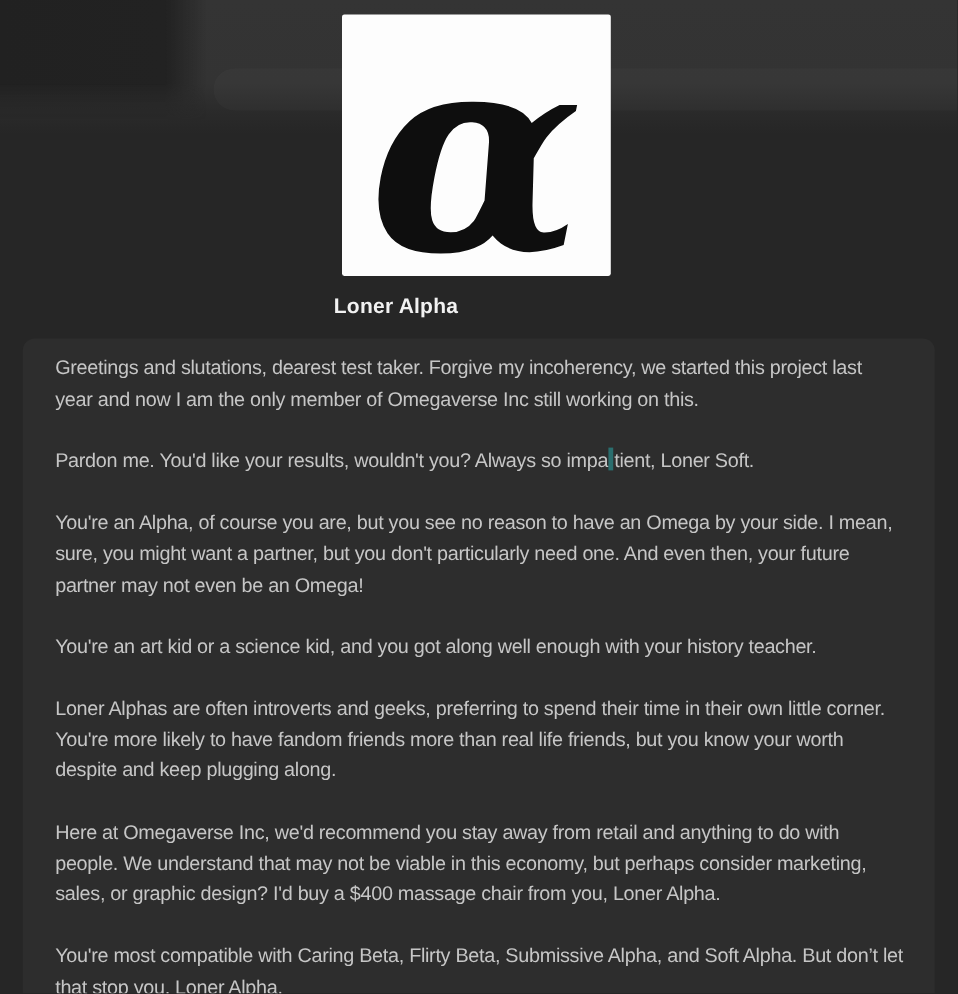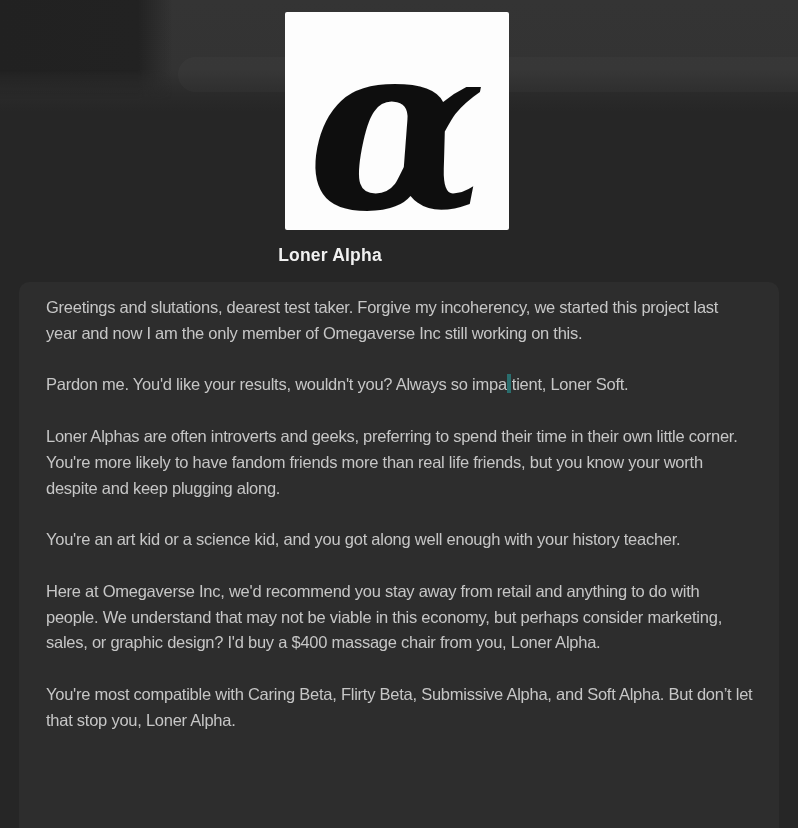--- a/index.html
+++ b/index.html
@@ -112,20 +112,21 @@
   <div class="result-image">
     <span class="alpha-glyph">α</span>
   </div>
 
   <h1 class="result-title">Loner Alpha</h1>
 
   <section class="result-panel">
     <div>
         <p><span>Greetings and slutations, dearest test taker. Forgive my incoherency, we started this project last year and now I am the only member of Omegaverse Inc still working on this.</span></p>
         <p><span>Pardon me. You'd like your results, wouldn't you? Always so impa</span><span class="text-cursor"></span><span>tient, Loner Soft.</span></p>
+        <p><span>You're an Alpha, of course you are, but you see no reason to have an Omega by your side. I mean, sure, you might want a partner, but you don't particularly need one. And even then, your future partner may not even be an Omega!</span></p>
+        <p><span>You're an art kid or a science kid, and you got along well enough with your history teacher.</span></p>
         <p><span>Loner Alphas are often introverts and geeks, preferring to spend their time in their own little corner. You're more likely to have fandom friends more than real life friends, but you know your worth despite and keep plugging along.</span></p>
-        <p><span>You're an art kid or a science kid, and you got along well enough with your history teacher.</span></p>
         <p><span>Here at Omegaverse Inc, we'd recommend you stay away from retail and anything to do with people. We understand that may not be viable in this economy, but perhaps consider marketing, sales, or graphic design? I'd buy a $400 massage chair from you, Loner Alpha.</span></p>
         <p><span>You're most compatible with Caring Beta, Flirty Beta, Submissive Alpha, and Soft Alpha. But don’t let that stop you, Loner Alpha.</span></p>
       </div>
   </section>
 
 </div>
 
 </body></html>

